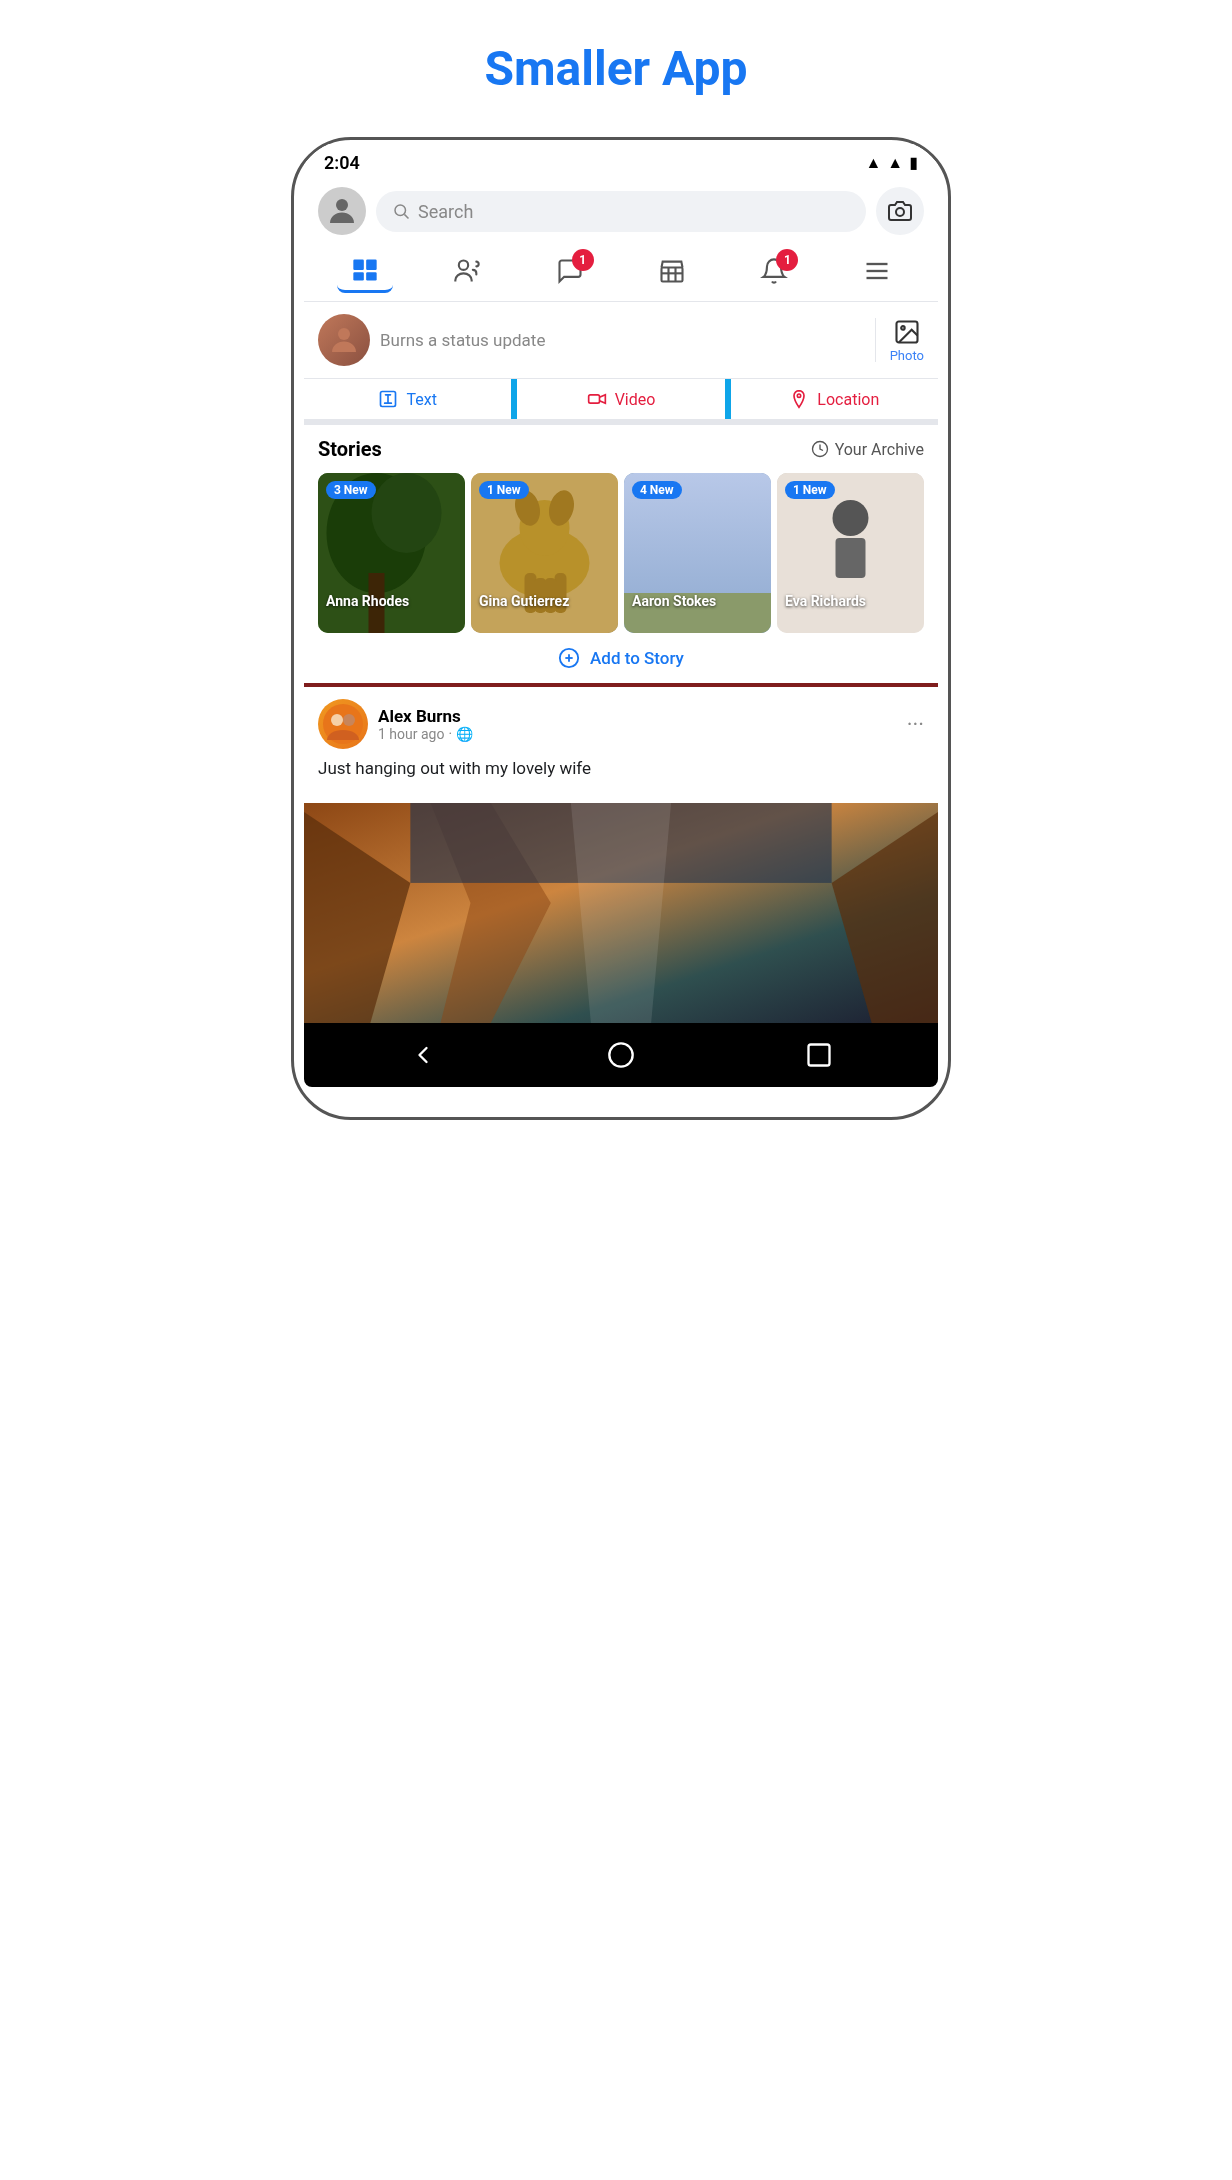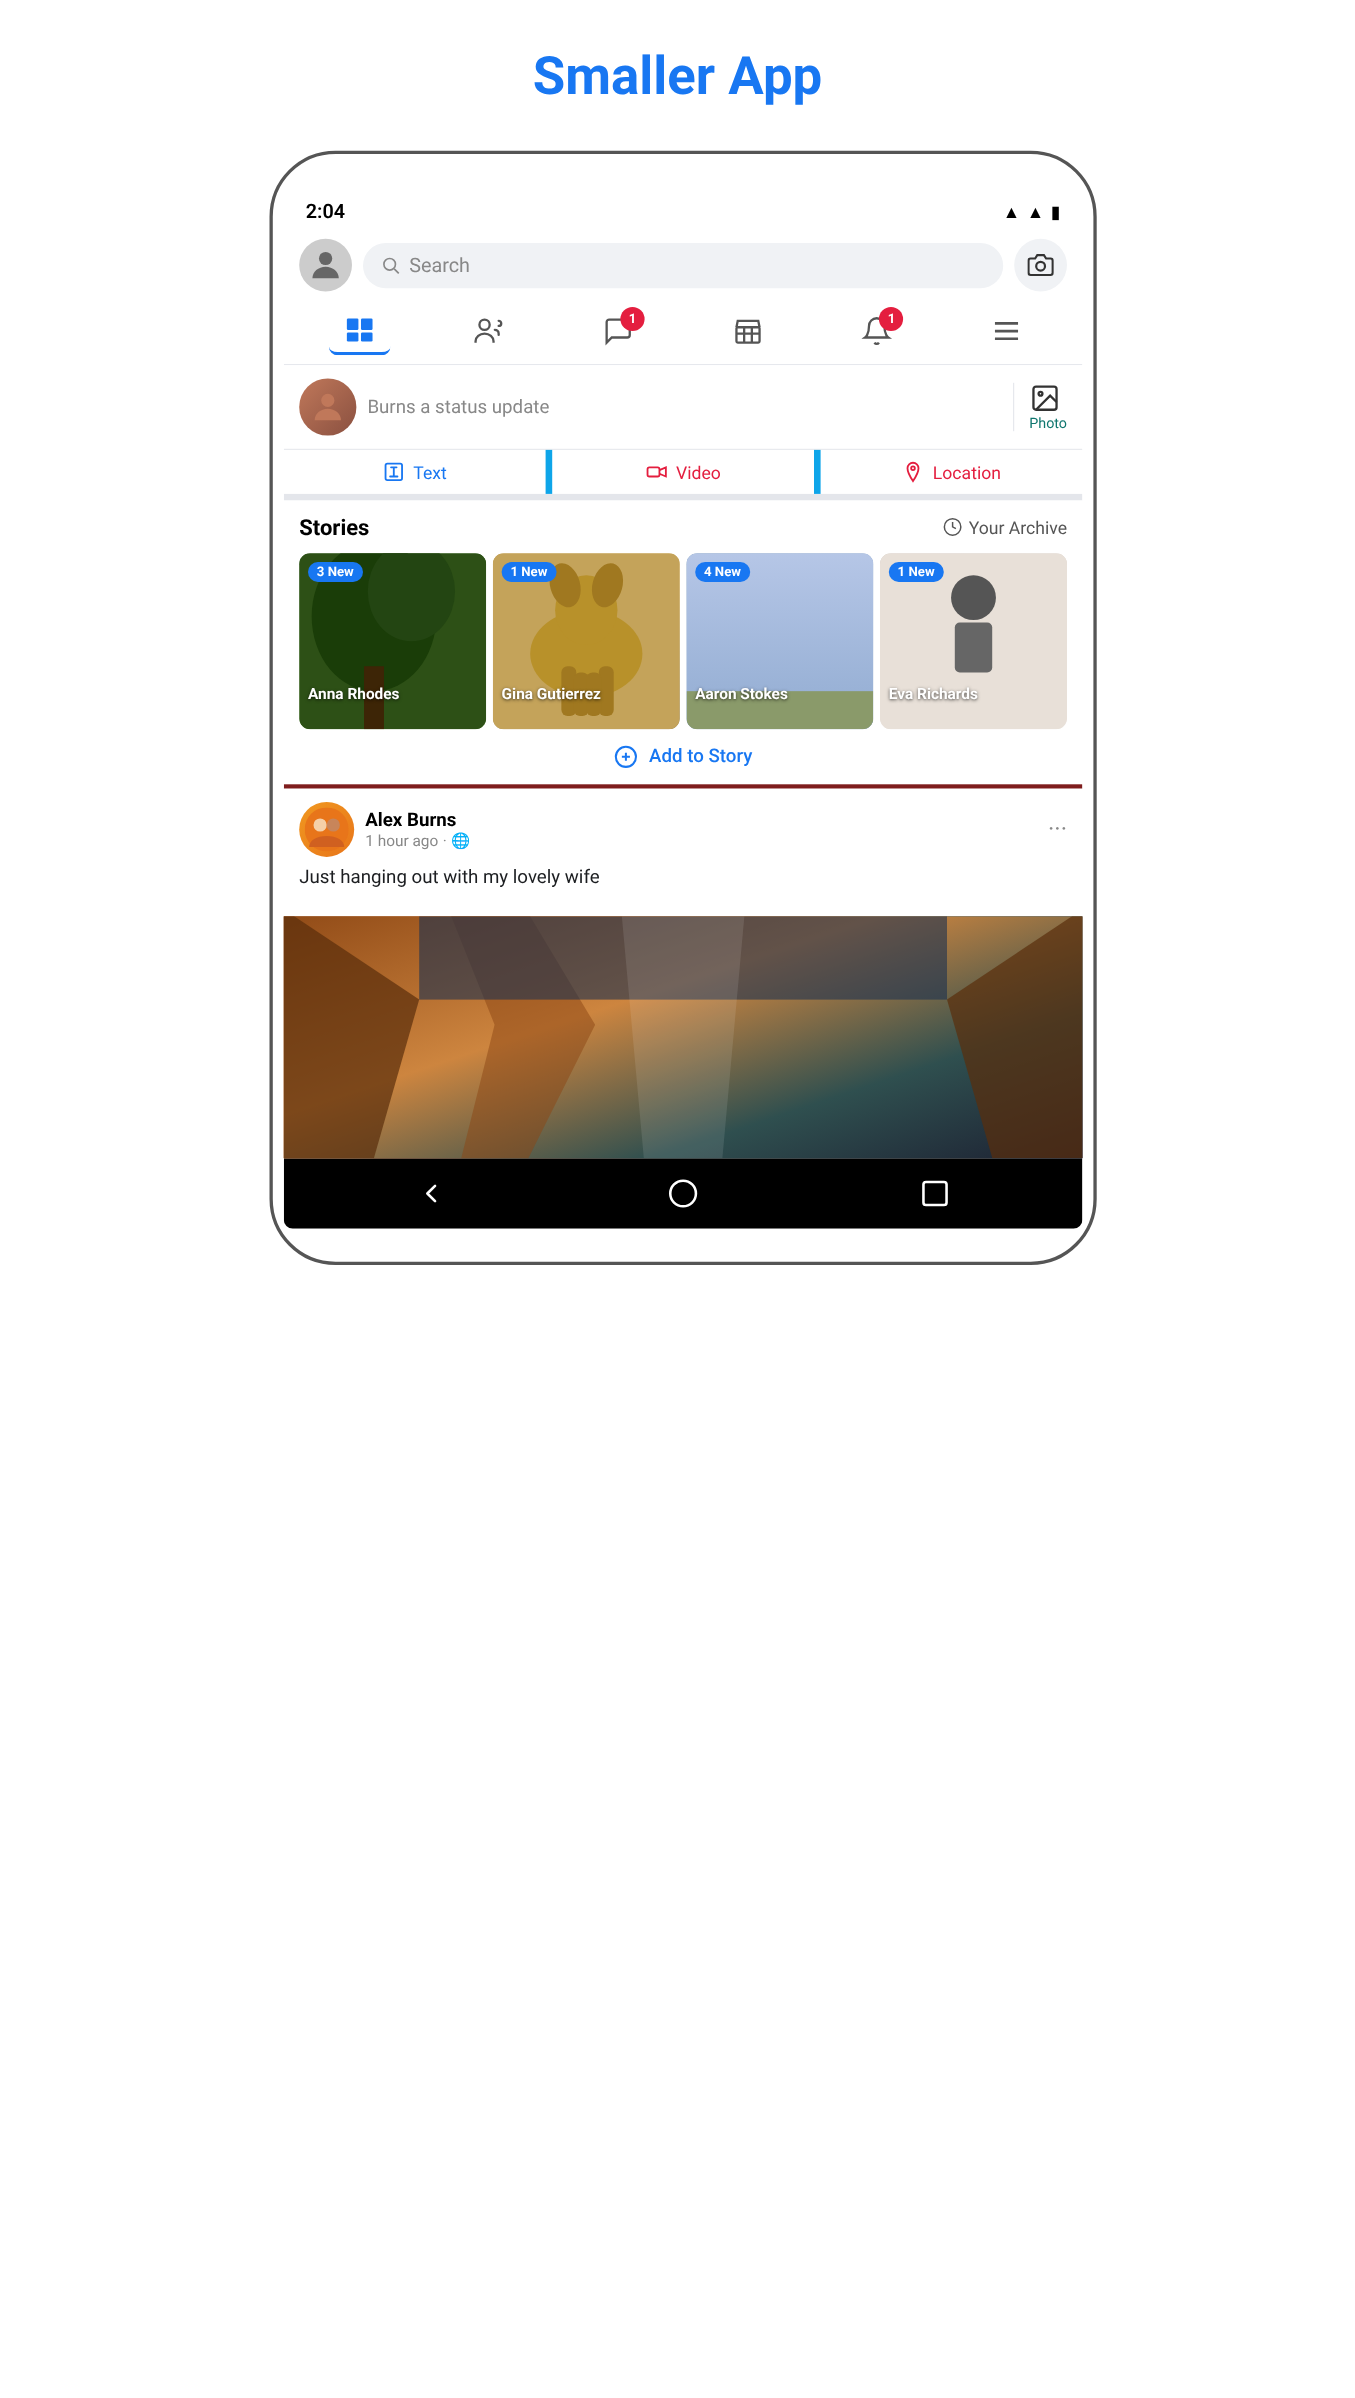--- a/index.html
+++ b/index.html
@@ -13,25 +13,25 @@
       padding-top: 40px;
     }
     .page-title {
       font-size: 48px;
       font-weight: 700;
       color: #1877f2;
       margin-bottom: 40px;
       text-align: center;
     }
     .phone-frame {
-      width: 752px;
+      width: 660px;
       background: #fff;
       border: 3px solid #555;
       border-radius: 60px;
-      padding: 34px 10px 30px 10px;
+      padding: 4px 10px 30px 10px;
       position: relative;
       overflow: hidden;
       margin-left: 10px;
     }
     .phone-screen {
       background: #fff;
       border-radius: 8px;
       overflow: hidden;
     }
     
@@ -130,23 +130,23 @@
       outline: none;
       background: transparent;
     }
     .post-divider {
       width: 1px; height: 44px;
       background: #e4e6eb;
       margin: 0 4px;
     }
     .photo-btn {
       display: flex; flex-direction: column;
-      align-items: flex-start;
+      align-items: center;
       font-size: 14px;
-      color: #0f766e;
+      color: #3b82f6;
       cursor: pointer;
       gap: 2px;
     }
     .photo-btn svg { width: 28px; height: 28px; }
 
     
     .post-actions {
       display: flex;
       border-bottom: 6px solid #e4e6eb;
       background: #fff;

